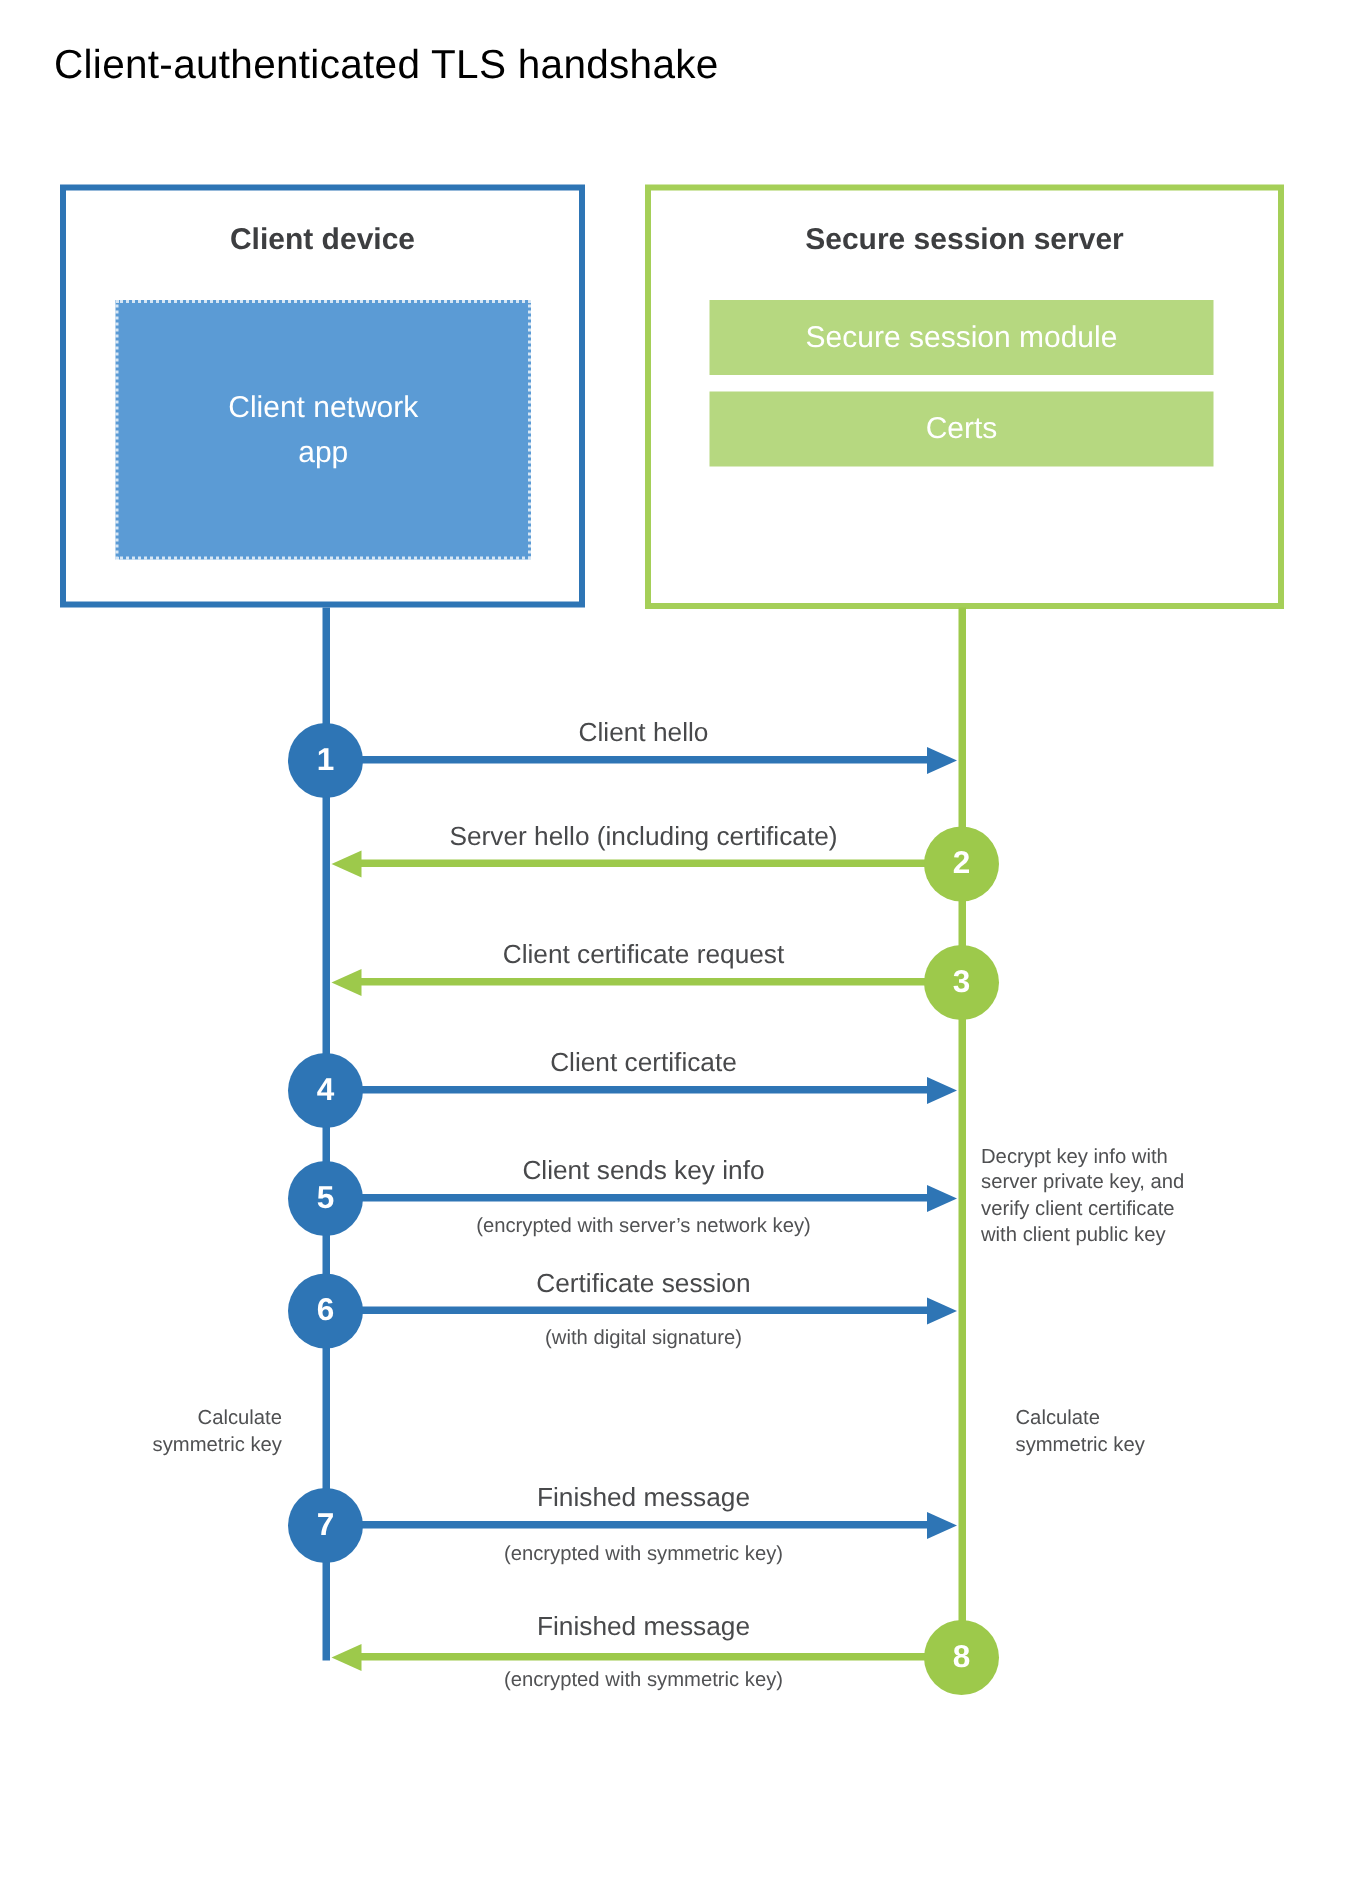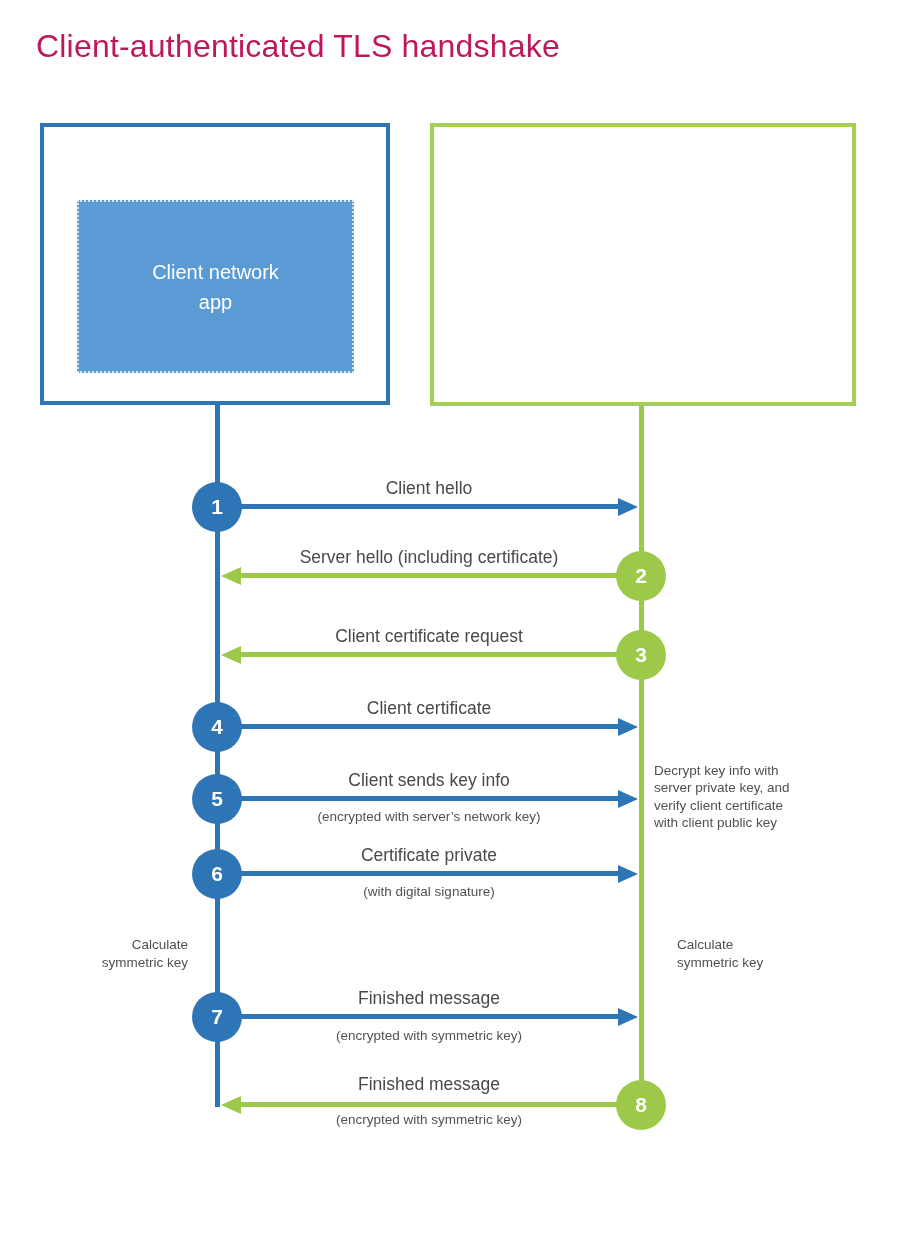--- a/index.html
+++ b/index.html
@@ -1,21 +1,21 @@
 <!DOCTYPE html>
 <html><head>
 <meta charset="utf-8">
 <style>
   html,body{margin:0;padding:0;background:#fff;}
   body{width:900px;height:1256px;position:relative;overflow:hidden;
        font-family:"Liberation Sans","DejaVu Sans",sans-serif;}
   .abs{position:absolute;}
 
   
-  .page-title{left:36px;top:28px;font-size:32px;font-weight:400;color:#be185d;letter-spacing:.2px;}
+  .page-title{left:36px;top:28px;font-size:27px;font-weight:400;color:#000000;letter-spacing:.2px;}
 
   
   .actor-box{box-sizing:border-box;position:absolute;background:#fff;}
   .client-box{left:40px;top:123px;width:350px;height:282px;border:4px solid #2e75b5;}
   .server-box{left:430px;top:123px;width:426px;height:283px;border:4px solid #a5cf58;}
   .actor-title{position:absolute;left:0;top:22px;width:100%;text-align:center;
                font-size:20px;font-weight:700;color:#3d3e40;}
   .app-box{position:absolute;left:33px;top:73px;width:277px;height:173px;background:#5b9bd5;
            border:2px dotted rgba(255,255,255,.75);box-sizing:border-box;
            display:flex;align-items:center;justify-content:center;}
@@ -51,27 +51,31 @@
   .note-decrypt{left:654px;top:762px;width:175px;}
   .note-calc-left{left:48px;top:936px;width:140px;text-align:right;line-height:1.35;}
   .note-calc-right{left:677px;top:936px;width:140px;text-align:left;line-height:1.35;}
 </style>
 </head>
 <body>
 
 <div class="abs page-title">Client-authenticated TLS handshake</div>
 
 <div class="actor-box client-box">
+  <div class="actor-title">Client device</div>
   <div class="app-box">
     <div class="app-label">Client network
 app</div>
   </div>
 </div>
 
 <div class="actor-box server-box">
+  <div class="actor-title">Secure session server</div>
+  <div class="module-bar" style="top:73px">Secure session module</div>
+  <div class="module-bar" style="top:134px">Certs</div>
 </div>
 
 <div class="lifeline blue"></div>
 <div class="lifeline green"></div>
 
 <div class="msg" style="top:478px">Client hello</div>
 <div class="hline blue" style="top:504px"></div>
 <div class="ah right" style="top:498px"></div>
 <div class="circle blue" style="top:482px">
     <span>1</span>
@@ -99,21 +103,21 @@
   </div>
 
 <div class="msg" style="top:770px">Client sends key info</div>
 <div class="hline blue" style="top:796px"></div>
 <div class="ah right" style="top:790px"></div>
 <div class="circle blue" style="top:774px">
     <span>5</span>
   </div>
 <div class="sub" style="top:809px">(encrypted with server’s network key)</div>
 
-<div class="msg" style="top:845px">Certificate private</div>
+<div class="msg" style="top:845px">Certificate session</div>
 <div class="hline blue" style="top:871px"></div>
 <div class="ah right" style="top:865px"></div>
 <div class="circle blue" style="top:849px">
     <span>6</span>
   </div>
 <div class="sub" style="top:884px">(with digital signature)</div>
 
 <div class="note note-decrypt">Decrypt key info with
 server private key, and
 verify client certificate

